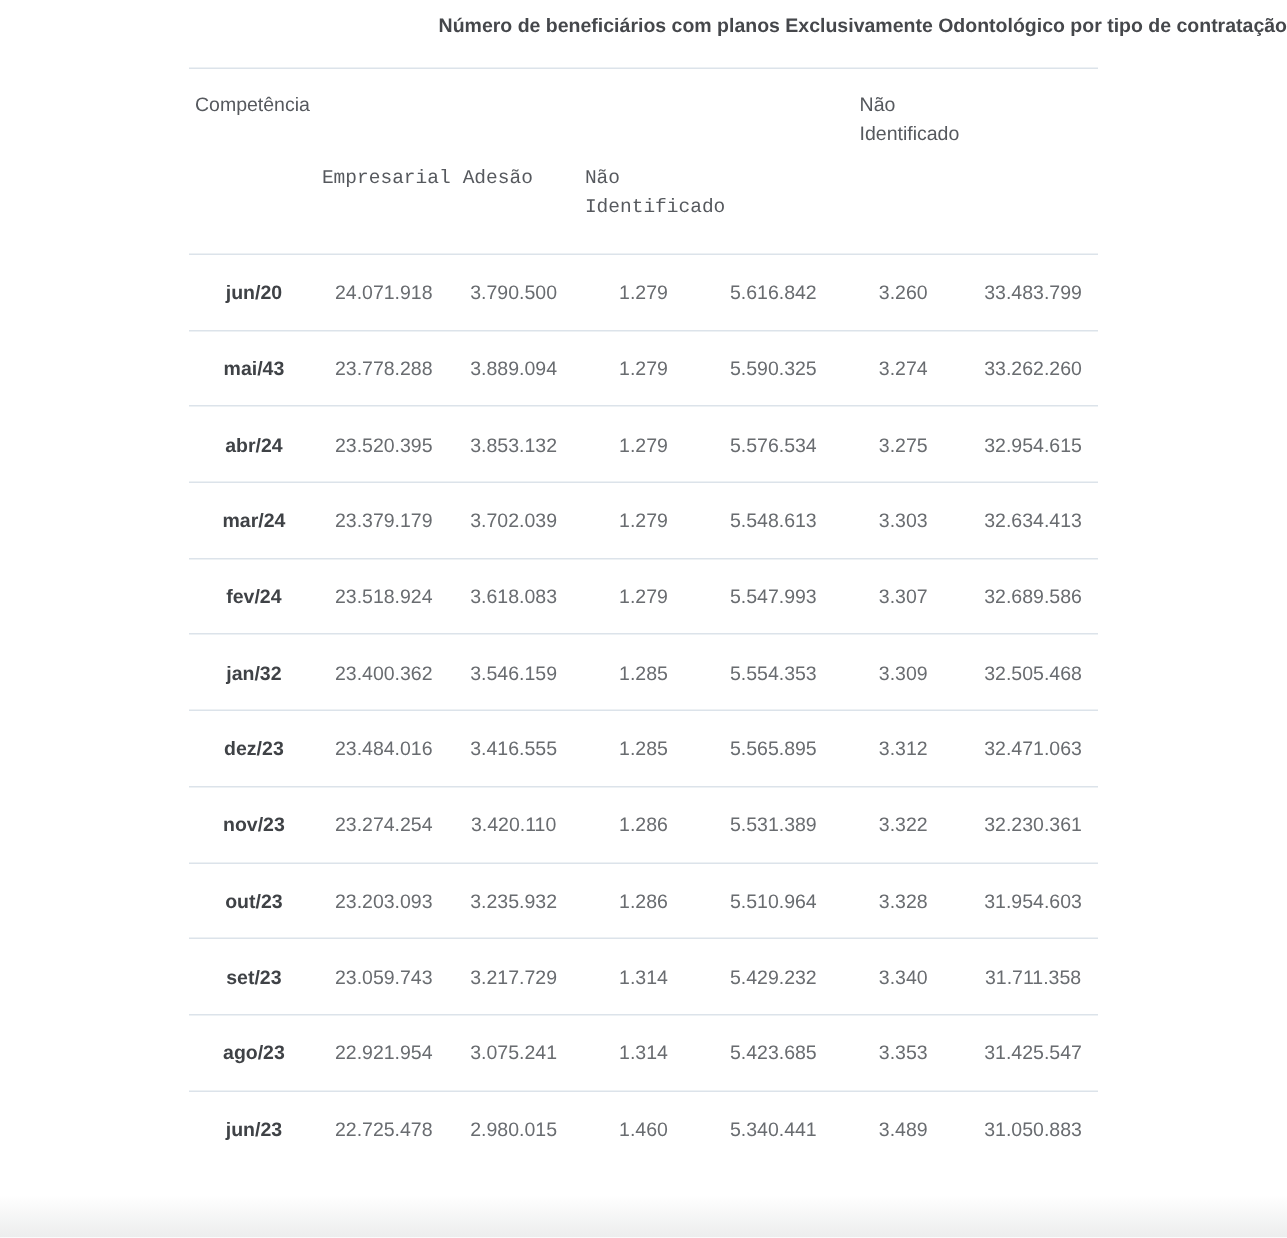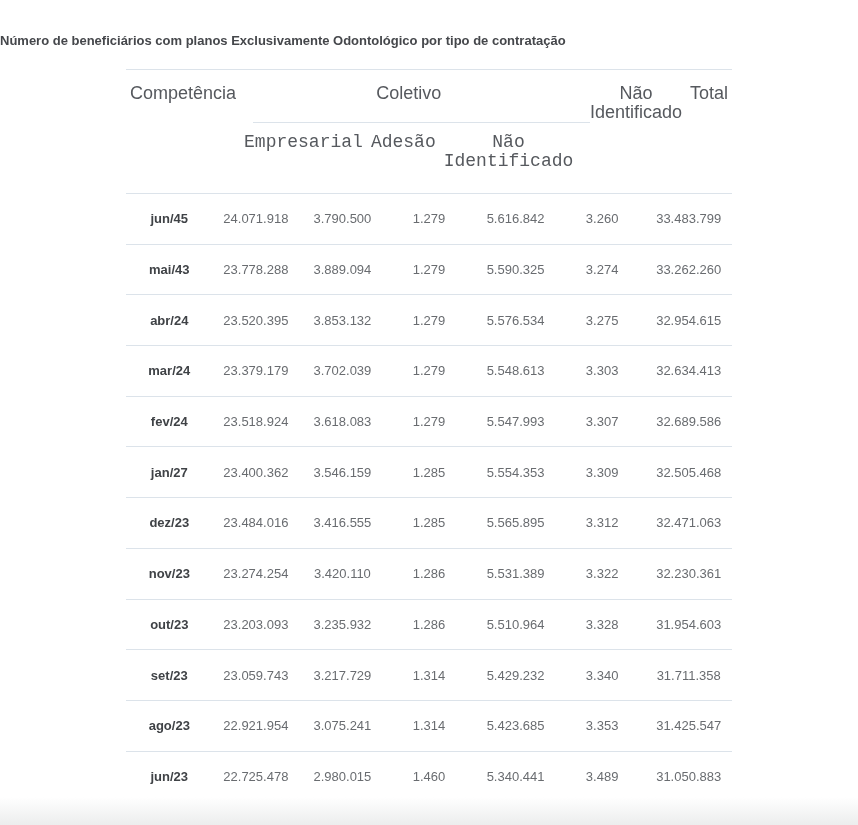--- a/index.html
+++ b/index.html
@@ -13,42 +13,40 @@
   *{box-sizing:border-box;}
   html,body{margin:0;padding:0;}
   body{
     width:858px;height:825px;
     background:#ffffff;
     font-family:"Liberation Sans","DejaVu Sans",sans-serif;
     position:relative;overflow:hidden;
   }
   .chart-title{
     padding-top:9px;
-    text-align:left;
+    text-align:right;
     font-size:13px;
     font-weight:600;
     line-height:16px;
     color:var(--title-text);
-    margin-top:24px;
   }
   .table{
     width:606px;
     margin:20px auto 0;
   }
   .thead{
     display:grid;
     grid-template-columns:repeat(7,1fr);
     grid-template-rows:53px auto;
     border-top:1px solid var(--line);
     border-bottom:1px solid var(--line);
   }
   .th{
-    font-size:18px;
+    font-size:13px;
     color:var(--header-text);
-    text-align:center;
     white-space:pre-line;
     line-height:19px;
     padding:14px 4px 0;
   }
   .th-competencia{grid-column:1;grid-row:1;}
   .th-coletivo{grid-column:2/5;grid-row:1;position:relative;}
   .th-coletivo::after{
     content:"";position:absolute;left:13px;right:-13px;bottom:0;
     border-bottom:1px solid var(--line);
   }
@@ -84,32 +82,30 @@
   }
 </style>
 </head>
 <body>
 
 <div class="chart-title">Número de beneficiários com planos Exclusivamente Odontológico por tipo de contratação</div>
 
 <div class="table">
   <div class="thead">
     <div class="th th-competencia">Competência</div>
-    <div class="th th-coletivo">Coletivo</div>
     <div class="th th-nao-id">Não
 Identificado</div>
-    <div class="th th-total">Total</div>
     <div class="th th-sub c2">Empresarial</div>
     <div class="th th-sub c3">Adesão</div>
     <div class="th th-sub c4">Não
 Identificado</div>
   </div>
   <div class="tbody" id="tbody">
       <div class="trow">
-        <div class="td month">jun/45</div>
+        <div class="td month">jun/20</div>
         <div class="td">24.071.918</div>
         <div class="td">3.790.500</div>
         <div class="td">1.279</div>
         <div class="td">5.616.842</div>
         <div class="td">3.260</div>
         <div class="td">33.483.799</div>
       </div>
       <div class="trow">
         <div class="td month">mai/43</div>
         <div class="td">23.778.288</div>
@@ -140,21 +136,21 @@
       <div class="trow">
         <div class="td month">fev/24</div>
         <div class="td">23.518.924</div>
         <div class="td">3.618.083</div>
         <div class="td">1.279</div>
         <div class="td">5.547.993</div>
         <div class="td">3.307</div>
         <div class="td">32.689.586</div>
       </div>
       <div class="trow">
-        <div class="td month">jan/27</div>
+        <div class="td month">jan/32</div>
         <div class="td">23.400.362</div>
         <div class="td">3.546.159</div>
         <div class="td">1.285</div>
         <div class="td">5.554.353</div>
         <div class="td">3.309</div>
         <div class="td">32.505.468</div>
       </div>
       <div class="trow">
         <div class="td month">dez/23</div>
         <div class="td">23.484.016</div>

